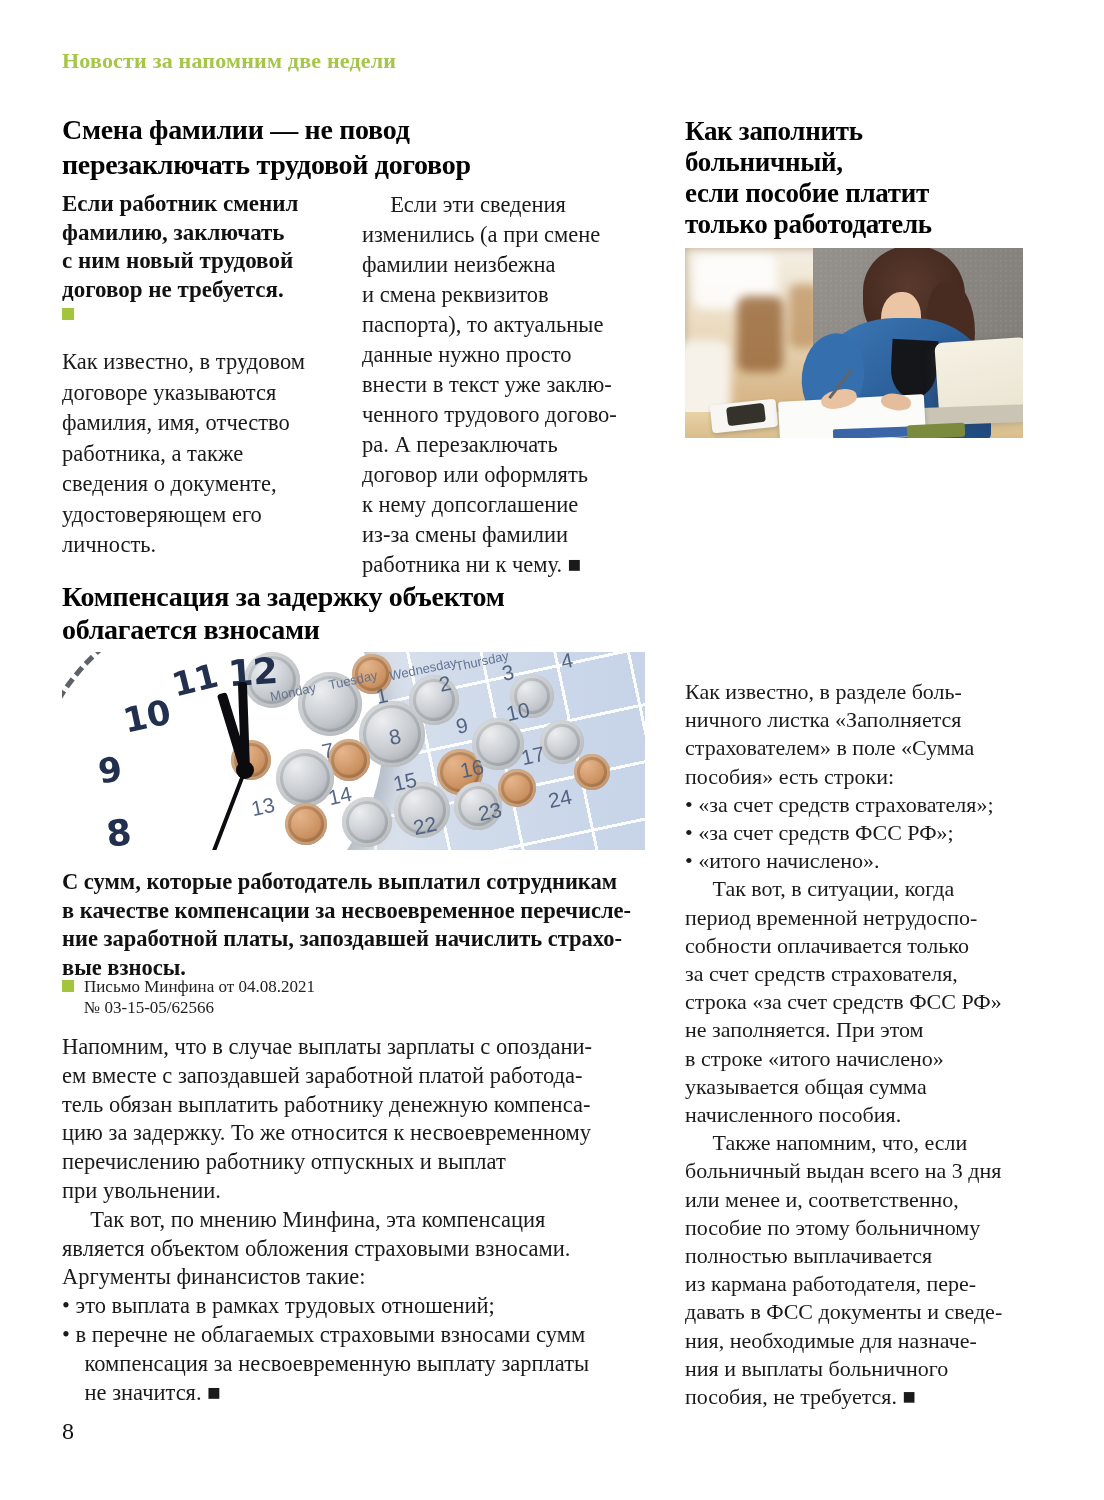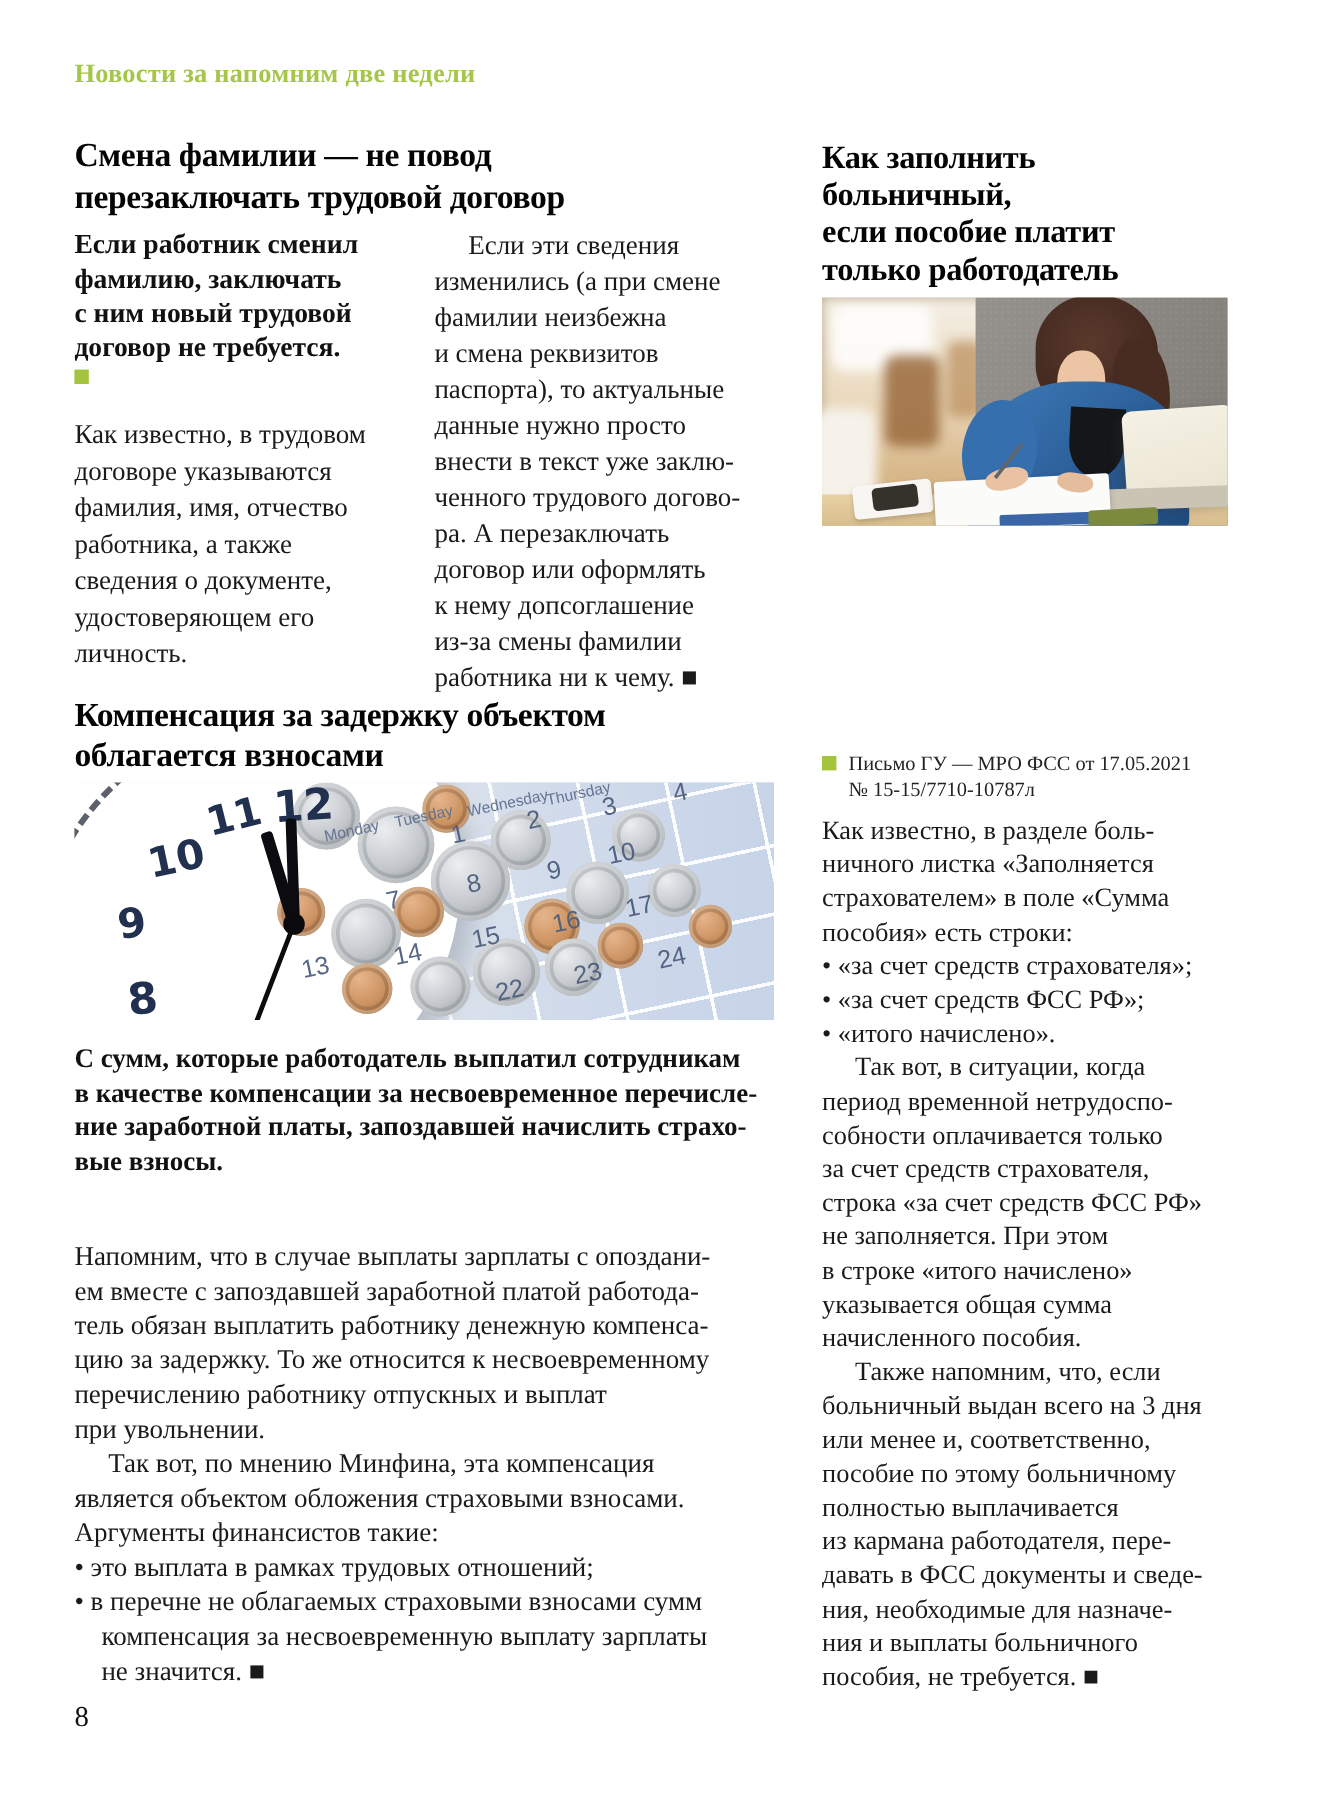--- a/index.html
+++ b/index.html
@@ -163,25 +163,20 @@
     <div class="ph-pad"></div>
     <div class="ph-phone"></div>
     <div class="ph-papers"></div>
     <div class="ph-folder"></div>
     <div class="ph-note"></div>
     <div class="ph-hand1"></div>
     <div class="ph-hand2"></div>
     <div class="ph-pen"></div>
   </div>
 
-  <div class="abs ref" style="left:685px;top:626px;width:370px">
-    <span class="sq"></span>
-    <span class="pre">Письмо ГУ — МРО ФСС от 17.05.2021
-№ 15-15/7710-10787л</span>
-  </div>
   <div class="abs body2 pre" style="left:685px;top:678px;width:375px">Как известно, в разделе боль-
 ничного листка «Заполняется
 страхователем» в поле «Сумма
 пособия» есть строки:
 •&nbsp;«за счет средств страхователя»;
 •&nbsp;«за счет средств ФСС РФ»;
 •&nbsp;«итого начислено».
 &nbsp;&nbsp;&nbsp;&nbsp;&nbsp;Так вот, в ситуации, когда
 период временной нетрудоспо-
 собности оплачивается только
@@ -260,20 +255,25 @@
     <div class="hand" style="left:178px;top:38px;width:10px;height:80px;transform:rotate(-17deg)"></div>
     <div class="hand" style="left:179px;top:30px;width:9px;height:88px;transform:rotate(-2deg)"></div>
     <div class="hand" style="left:181px;top:13px;width:4px;height:105px;transform:rotate(201deg)"></div>
     <div class="hub"></div>
   </div>
 
   <div class="abs lead3 pre" style="left:62px;top:868px;width:615px">С сумм, которые работодатель выплатил сотрудникам
 в качестве компенсации за несвоевременное перечисле-
 ние заработной платы, запоздавшей начислить страхо-
 вые взносы.</div>
+  <div class="abs ref" style="left:62px;top:976px;width:400px">
+    <span class="sq"></span>
+    <span class="pre">Письмо Минфина от 04.08.2021
+№ 03-15-05/62566</span>
+  </div>
   <div class="abs body3 pre" style="left:62px;top:1033px;width:615px">Напомним, что в случае выплаты зарплаты с опоздани-
 ем вместе с запоздавшей заработной платой работода-
 тель обязан выплатить работнику денежную компенса-
 цию за задержку. То же относится к несвоевременному
 перечислению работнику отпускных и выплат
 при увольнении.
 &nbsp;&nbsp;&nbsp;&nbsp;&nbsp;Так вот, по мнению Минфина, эта компенсация
 является объектом обложения страховыми взносами.
 Аргументы финансистов такие:
 •&nbsp;это выплата в рамках трудовых отношений;

